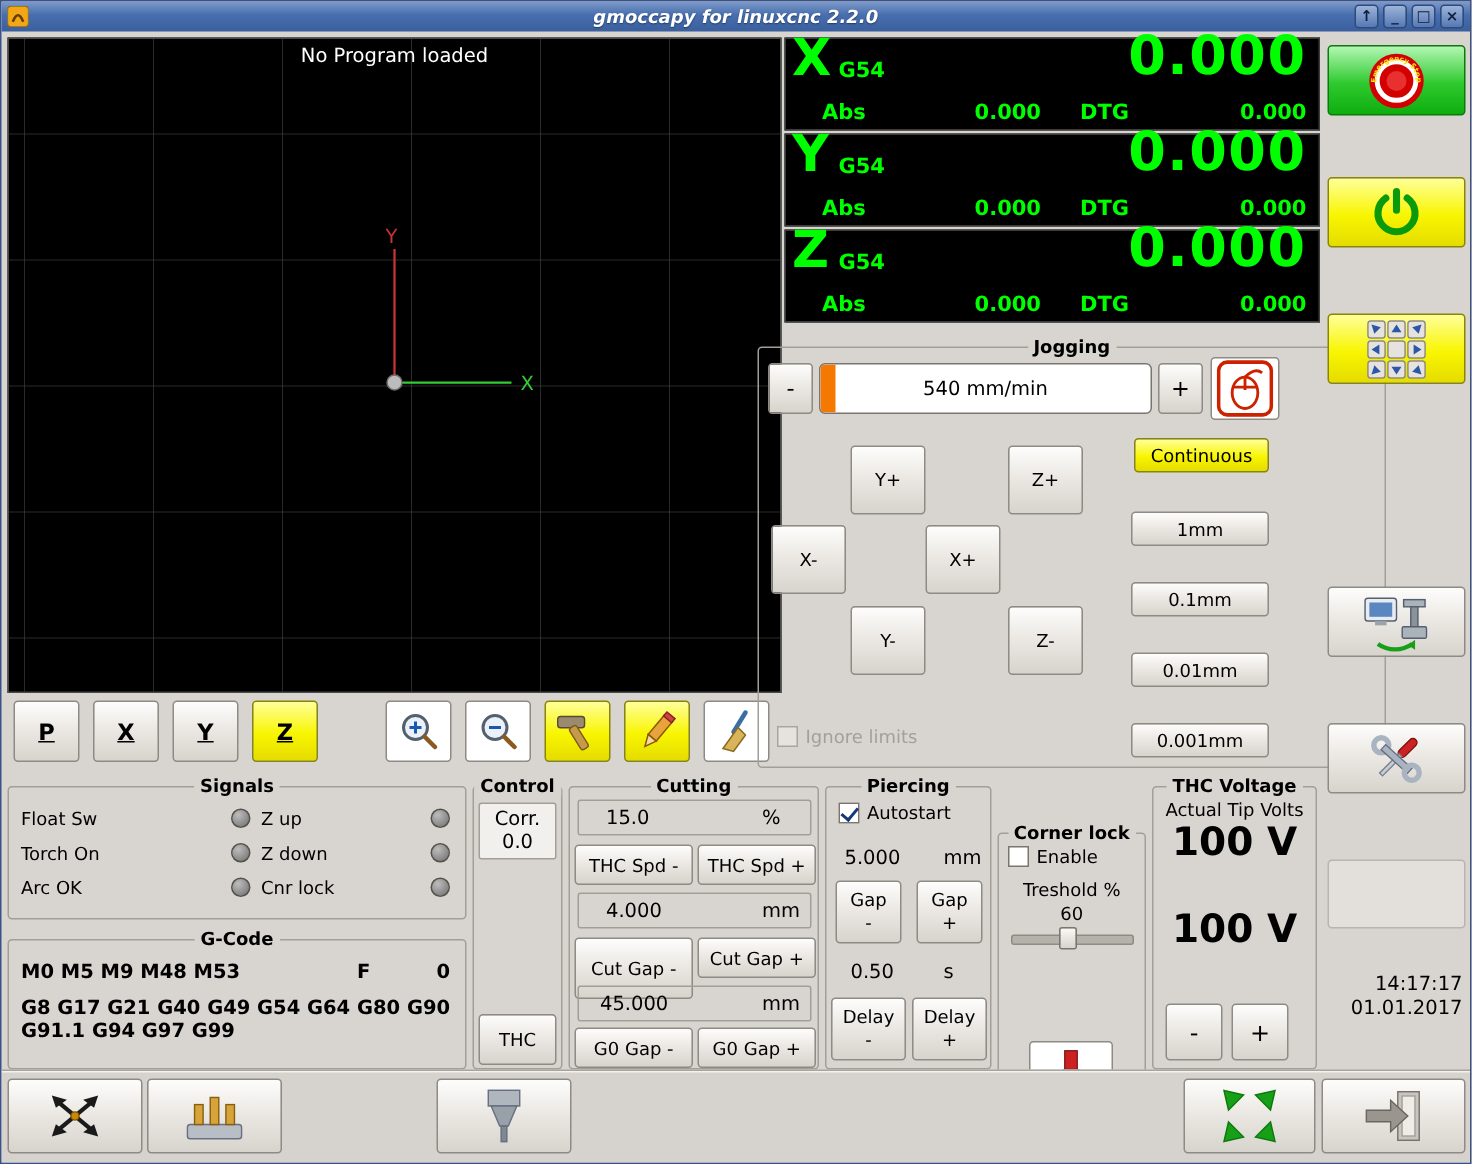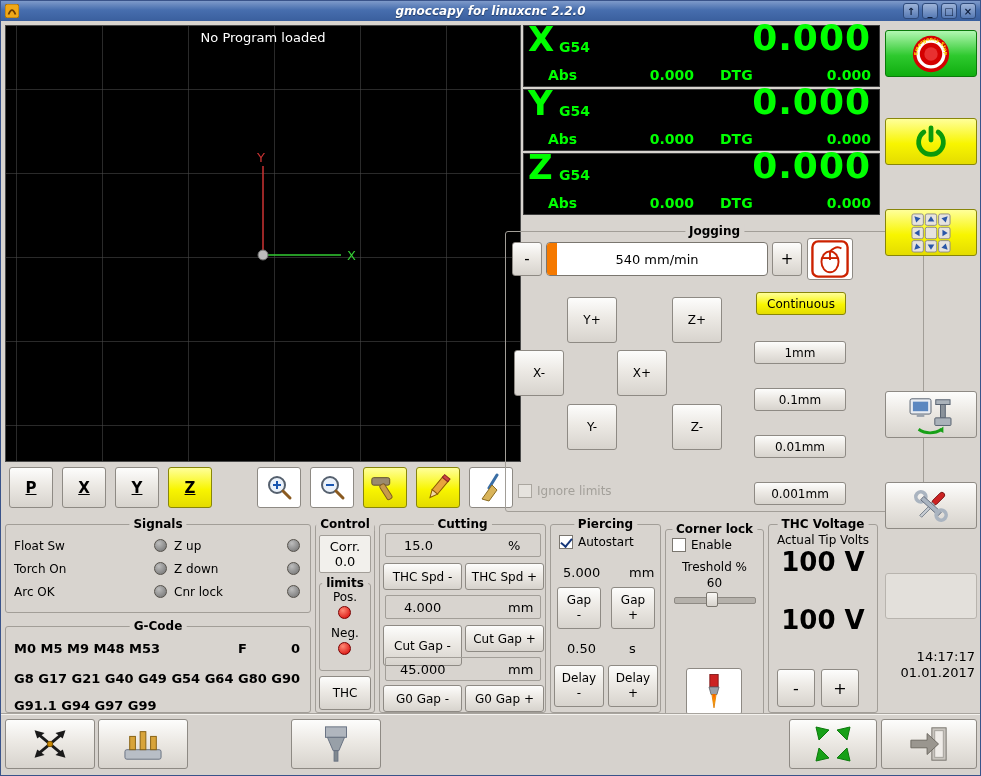--- a/index.html
+++ b/index.html
@@ -239,36 +239,29 @@
     <div class="led" style="left:148px;top:60px;"></div>
     <span class="lbl12" style="left:168px;top:60px;">Cnr lock</span>
     <div class="led" style="left:281px;top:60px;"></div>
   </div>
 
   <div class="frame" style="left:4px;top:625px;width:306px;height:87px;">
     <div class="ftitle">G-Code</div>
     <span class="lbl13 b" style="left:8px;top:14px;">M0 M5 M9 M48 M53</span>
     <span class="lbl13 b" style="left:232px;top:14px;">F</span>
     <span class="lbl13 b" style="right:10px;top:14px;">0</span>
-    <span class="lbl13 b" style="left:8px;top:38px;width:288px;line-height:27px;">G8 G17 G21 G40 G49 G54 G64 G80 G90 G91.1 G94 G97 G99</span>
+    <span class="lbl13 b" style="left:8px;top:38px;width:288px;line-height:15px;">G8 G17 G21 G40 G49 G54 G64 G80 G90 G91.1 G94 G97 G99</span>
   </div>
 
   <div class="frame" style="left:314px;top:523px;width:60px;height:189px;">
     <div class="ftitle">Control</div>
     <div class="valbox" style="left:3px;top:10px;width:52px;height:38px;background:#f2f0ec;display:flex;flex-direction:column;align-items:center;justify-content:center;">
       <span>Corr.</span>
       <span>0.0</span>
     </div>
-    <div class="frame" style="left:3px;top:58px;width:52px;height:88px;">
-      <div class="ftitle">limits</div>
-      <span class="lbl12" style="left:50%;transform:translateX(-50%);top:6px;">Pos.</span>
-      <div class="led red" style="left:18px;top:22px;"></div>
-      <span class="lbl12" style="left:50%;transform:translateX(-50%);top:42px;">Neg.</span>
-      <div class="led red" style="left:18px;top:58px;"></div>
-    </div>
     <div class="btn" style="left:3px;top:151px;width:52px;height:34px;">
         <span>THC</span>
       </div>
   </div>
 
   <div class="frame" style="left:378px;top:523px;width:167px;height:189px;">
     <div class="ftitle">Cutting</div>
     <div class="valbox" style="left:5px;top:8px;width:156px;height:24px;">
       <span class="lbl13" style="left:18px;top:4px;">15.0</span>
       <span class="lbl13" style="left:122px;top:4px;">%</span>
@@ -322,21 +315,21 @@
     <div class="btn" style="left:3px;top:140px;width:50px;height:42px;line-height:15px;">
       <span>Delay</span>
       <span>-</span>
     </div>
     <div class="btn" style="left:57px;top:140px;width:50px;height:42px;line-height:15px;">
       <span>Delay</span>
       <span>+</span>
     </div>
   </div>
 
-  <div class="frame" style="left:664px;top:528px;width:99px;height:189px;">
+  <div class="frame" style="left:664px;top:554px;width:99px;height:189px;">
     <div class="ftitle">Corner lock</div>
     <div class="cbrow" style="left:6px;top:8px;">
       <span class="cb"></span>
       <span>Enable</span>
     </div>
     <span class="lbl12" style="left:50%;transform:translateX(-50%);top:30px;white-space:nowrap;">Treshold %</span>
     <span class="lbl12" style="left:50%;transform:translateX(-50%);top:46px;">60</span>
     <div class="hscale" style="left:8px;top:62px;width:82px;">
       <div class="track"></div>
       <div class="handle" style="left:32px;"></div>

